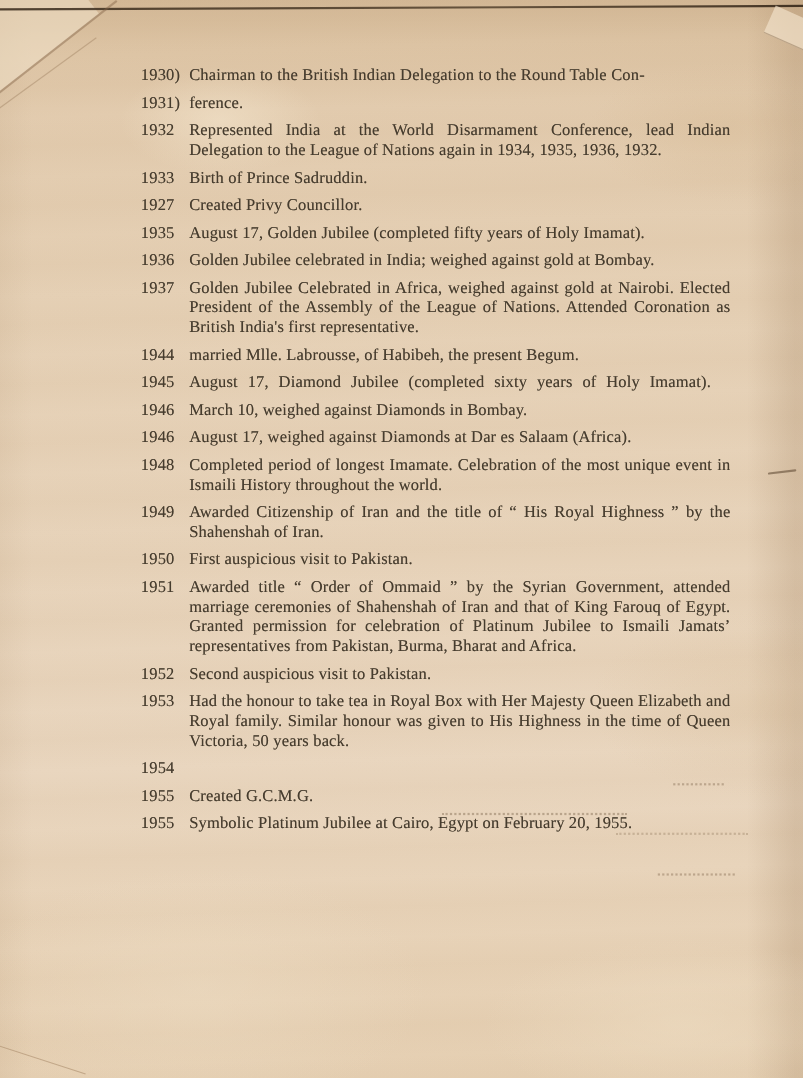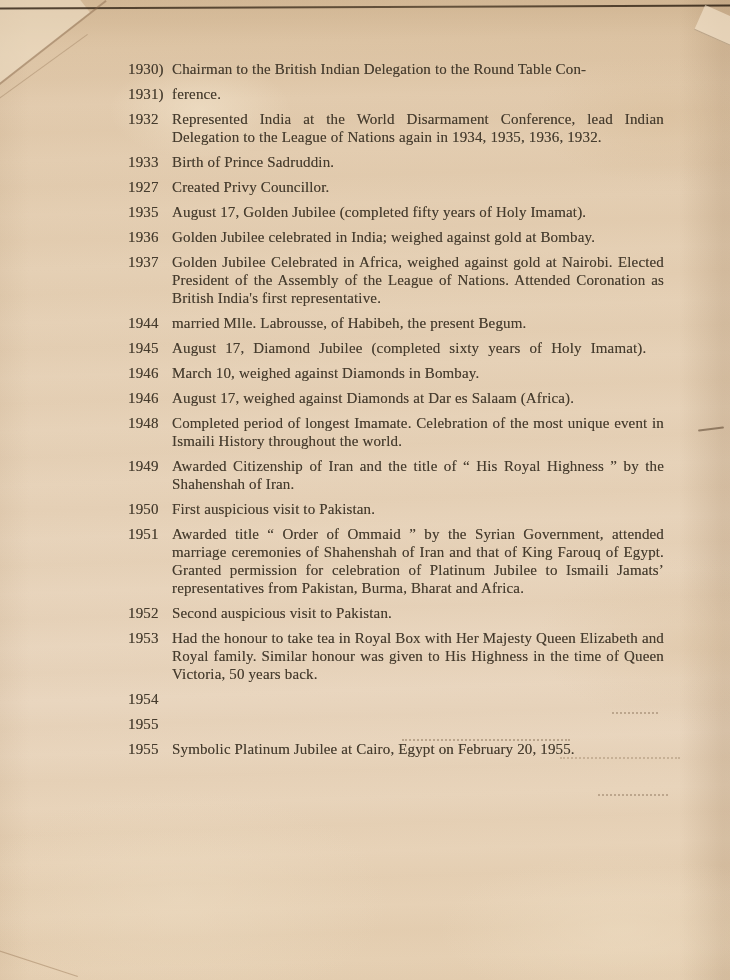--- a/index.html
+++ b/index.html
@@ -243,20 +243,21 @@
     <span class="year">1953</span>
     <span class="text">Had the honour to take tea in Royal Box with Her Majesty Queen Elizabeth and Royal family.  Similar honour was given to His Highness in the time of Queen Victoria, 50 years back.</span>
   </div>
 
   <div class="entry gap-before">
     <span class="year">1954</span>
   </div>
 
   <div class="entry gap-before">
     <span class="year">1955</span>
+    <span class="text">Created G.C.M.G.</span>
   </div>
 
   <div class="entry">
     <span class="year">1955</span>
     <span class="text">Symbolic Platinum Jubilee at Cairo, Egypt on February 20, 1955.</span>
   </div>
 </div>
 </div>
 
 </body></html>

